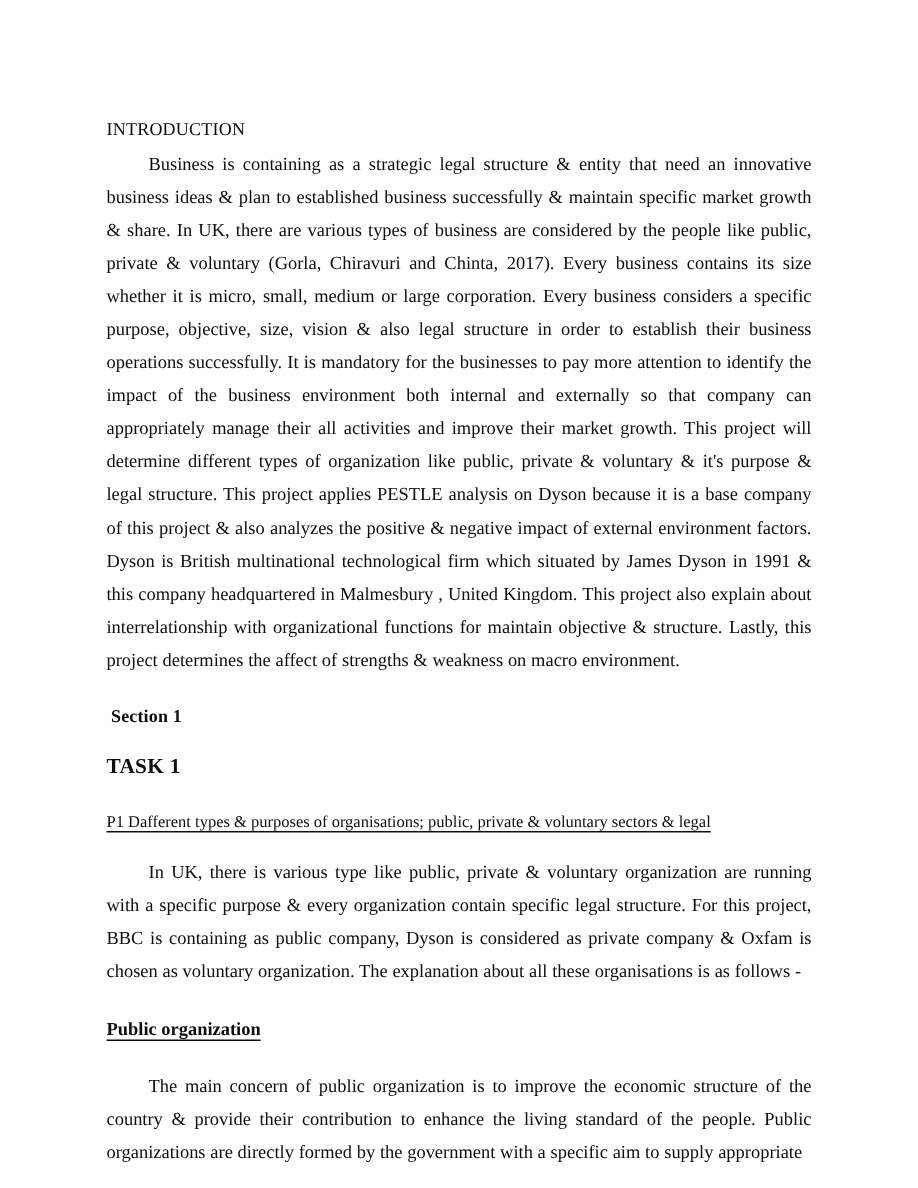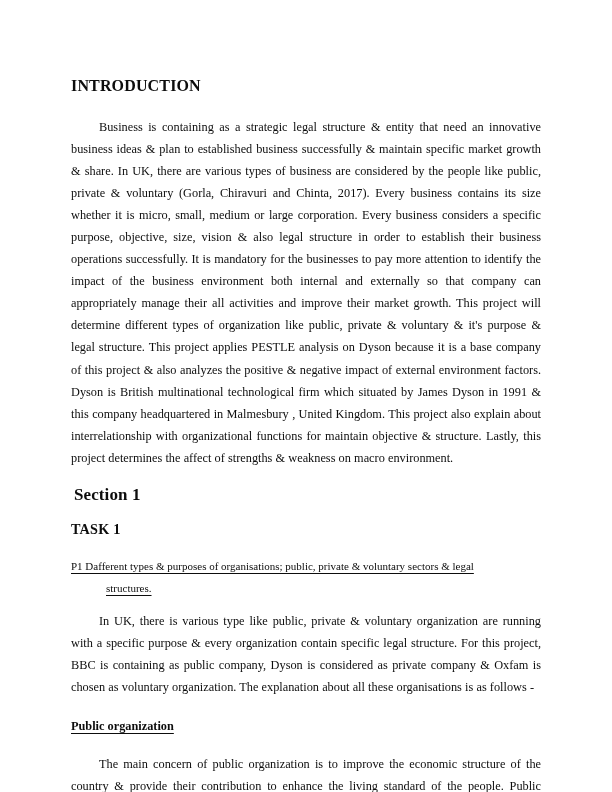--- a/index.html
+++ b/index.html
@@ -19,28 +19,28 @@
   }
   .content {
     position: absolute;
     left: 71px;
     top: 76px;
     width: 470px;
   }
 
   
   .h-intro {
-    font-size: 16px;
-    font-weight: bold;
+    font-size: 12px;
+    font-weight: normal;
     line-height: 20px;
     margin: 0 0 2px 0;
     letter-spacing: 0.15px;
   }
   .h-section {
-    font-size: 17px;
+    font-size: 12px;
     font-weight: bold;
     line-height: 20px;
     margin: 16px 0 0 3px;
     letter-spacing: 0.1px;
   }
   .h-task {
     font-size: 14.2px;
     font-weight: bold;
     line-height: 20px;
     margin: 14px 0 0 0;
@@ -74,41 +74,40 @@
   
   .para {
     font-size: 12.3px;
     line-height: 22.05px;
     text-align: justify;
     text-justify: inter-word;
     margin: 0;
     text-indent: 28px;
     word-spacing: 0.1px;
   }
-  .para.tight { margin-top: 20px; }
+  .para.tight { margin-top: 2px; }
   .para.after-head { margin-top: 11px; }
   .para.after-sub { margin-top: 1px; }
 </style>
 </head>
 <body>
 
 <div class="page">
   <div class="content">
 
     <h1 class="h-intro">INTRODUCTION</h1>
 
     <p class="para tight">Business is containing as a strategic legal structure &amp; entity that need an innovative business ideas &amp; plan to established business successfully &amp; maintain specific market growth &amp; share. In UK, there are various types of business are considered by the people like public, private &amp; voluntary (Gorla, Chiravuri and Chinta, 2017). Every business contains its size whether it is micro, small, medium or large corporation. Every business considers a specific purpose, objective, size, vision &amp; also legal structure in order to establish their business operations successfully. It is mandatory for the businesses to pay more attention to identify the impact of the business environment both internal and externally so that company can appropriately manage their all activities and improve their market growth. This project will determine different types of organization like public, private &amp; voluntary &amp; it's purpose &amp; legal structure.  This project applies PESTLE analysis on Dyson because it is a base company of this project &amp; also analyzes the positive &amp; negative impact of external environment factors. Dyson is British multinational technological firm which situated by James Dyson in 1991 &amp; this company headquartered in Malmesbury , United Kingdom. This project also explain about interrelationship with organizational functions for maintain objective &amp; structure. Lastly, this project determines the affect of strengths &amp; weakness on macro environment.</p>
 
     <h2 class="h-section">Section 1</h2>
 
     <h2 class="h-task">TASK 1</h2>
 
     <h3 class="h-p1">
       <span>P1 Dafferent types &amp; purposes of organisations; public, private &amp; voluntary sectors &amp; legal</span>
-      <span class="cont">structures.</span>
     </h3>
 
     <p class="para after-head">In UK, there is various type like public, private &amp; voluntary organization are running with a specific purpose &amp; every organization contain specific legal structure. For this project, BBC is containing as public company, Dyson is considered as private company &amp; Oxfam is chosen as voluntary organization. The explanation about all these organisations is as follows -</p>
 
     <div>
       <h4 class="h-subhead">Public organization</h4>
     </div>
 
     <p class="para after-sub">The main concern of public organization is to improve the economic structure of the country &amp; provide their contribution to enhance the living standard of the people. Public organizations are directly formed by the government with a specific aim to supply appropriate</p>
 

